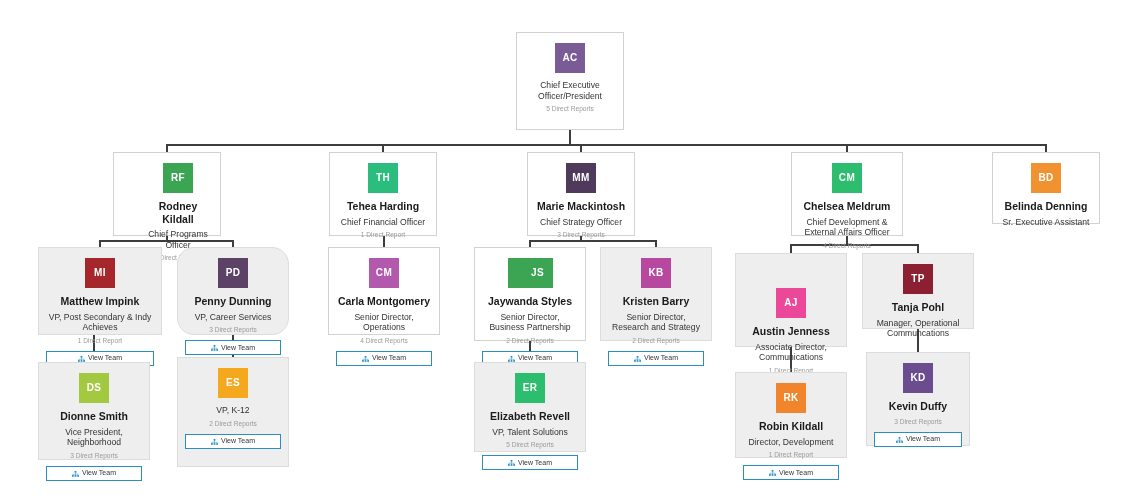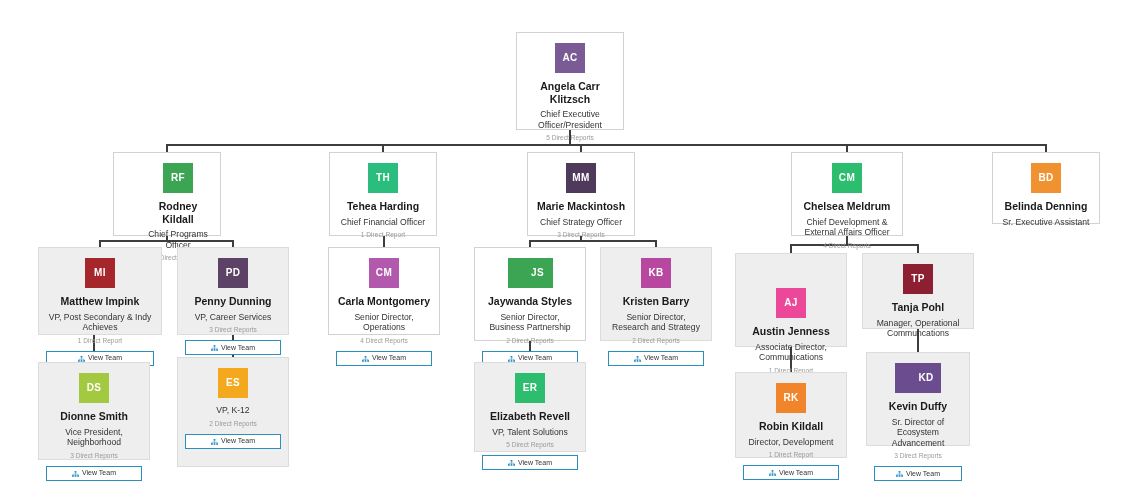--- a/index.html
+++ b/index.html
@@ -119,21 +119,20 @@
       <div style="position: absolute; left: 917px; top: 244px; width: 2px; height: 10px; background: rgb(61, 61, 61);"></div>
       <div style="position: absolute; left: 93px; top: 335px; width: 2px; height: 28px; background: rgb(61, 61, 61);"></div>
       <div style="position: absolute; left: 232px; top: 335px; width: 2px; height: 23px; background: rgb(61, 61, 61);"></div>
       <div style="position: absolute; left: 529px; top: 341px; width: 2px; height: 22px; background: rgb(61, 61, 61);"></div>
       <div style="position: absolute; left: 790px; top: 347px; width: 2px; height: 26px; background: rgb(61, 61, 61);"></div>
       <div style="position: absolute; left: 917px; top: 329px; width: 2px; height: 24px; background: rgb(61, 61, 61);"></div>
     </div>
   <div id="nodes-layer">
       <div class="node-card" style="left: 516px; top: 32px; width: 108px; height: 98px;">
         <div class="avatar" style="background: rgb(122, 91, 150);">AC</div>
-        <div class="person-name">Angela Carr Klitzsch</div>
         <div class="person-title">Chief Executive Officer/President</div>
         <div class="report-count">5 Direct Reports</div>
       </div>
       <div class="node-card" style="left: 113px; top: 152px; width: 108px; height: 84px; padding-left: 29px;">
         <div class="avatar" style="background: rgb(59, 165, 83);">RF</div>
         <div class="person-name">Rodney Kildall</div>
         <div class="person-title">Chief Programs Officer</div>
         <div class="report-count">4 Direct Reports</div>
       </div>
       <div class="node-card" style="left: 329px; top: 152px; width: 108px; height: 84px;">
@@ -172,21 +171,21 @@
               <rect x="9" y="7" width="3" height="3" fill="#2a8fc0"></rect>
               <line x1="6" y1="3" x2="6" y2="5.5" stroke="#2a8fc0" stroke-width="0.9"></line>
               <line x1="1.5" y1="5.5" x2="10.5" y2="5.5" stroke="#2a8fc0" stroke-width="0.9"></line>
               <line x1="1.5" y1="5.5" x2="1.5" y2="7" stroke="#2a8fc0" stroke-width="0.9"></line>
               <line x1="10.5" y1="5.5" x2="10.5" y2="7" stroke="#2a8fc0" stroke-width="0.9"></line>
               <line x1="6" y1="5.5" x2="6" y2="7" stroke="#2a8fc0" stroke-width="0.9"></line>
             </svg></span>
           <span class="view-team-label">View Team</span>
         </div>
       </div>
-      <div class="node-card shaded" style="left: 177px; top: 247px; width: 112px; height: 88px;">
+      <div class="node-card shaded" style="left: 177px; top: 247px; width: 112px; height: 88px; border-radius: 17px;">
         <div class="avatar" style="background: rgb(93, 66, 104);">PD</div>
         <div class="person-name">Penny Dunning</div>
         <div class="person-title">VP, Career Services</div>
         <div class="report-count">3 Direct Reports</div>
         <div class="view-team-btn">
           <span class="hier-icon"><svg viewBox="0 0 12 12" width="7" height="7">
               <rect x="4.5" y="0" width="3" height="3" fill="#2a8fc0"></rect>
               <rect x="0" y="7" width="3" height="3" fill="#2a8fc0"></rect>
               <rect x="4.5" y="7" width="3" height="3" fill="#2a8fc0"></rect>
               <rect x="9" y="7" width="3" height="3" fill="#2a8fc0"></rect>
@@ -357,23 +356,22 @@
               <line x1="6" y1="3" x2="6" y2="5.5" stroke="#2a8fc0" stroke-width="0.9"></line>
               <line x1="1.5" y1="5.5" x2="10.5" y2="5.5" stroke="#2a8fc0" stroke-width="0.9"></line>
               <line x1="1.5" y1="5.5" x2="1.5" y2="7" stroke="#2a8fc0" stroke-width="0.9"></line>
               <line x1="10.5" y1="5.5" x2="10.5" y2="7" stroke="#2a8fc0" stroke-width="0.9"></line>
               <line x1="6" y1="5.5" x2="6" y2="7" stroke="#2a8fc0" stroke-width="0.9"></line>
             </svg></span>
           <span class="view-team-label">View Team</span>
         </div>
       </div>
       <div class="node-card shaded" style="left: 866px; top: 352px; width: 104px; height: 94px;">
-        <div class="avatar" style="background: rgb(106, 76, 143); padding-left: 16px;">KD</div>
+        <div class="avatar" style="background: rgb(106, 76, 143);">KD</div>
         <div class="person-name">Kevin Duffy</div>
-        <div class="person-title">Sr. Director of Ecosystem Advancement</div>
         <div class="report-count">3 Direct Reports</div>
         <div class="view-team-btn">
           <span class="hier-icon"><svg viewBox="0 0 12 12" width="7" height="7">
               <rect x="4.5" y="0" width="3" height="3" fill="#2a8fc0"></rect>
               <rect x="0" y="7" width="3" height="3" fill="#2a8fc0"></rect>
               <rect x="4.5" y="7" width="3" height="3" fill="#2a8fc0"></rect>
               <rect x="9" y="7" width="3" height="3" fill="#2a8fc0"></rect>
               <line x1="6" y1="3" x2="6" y2="5.5" stroke="#2a8fc0" stroke-width="0.9"></line>
               <line x1="1.5" y1="5.5" x2="10.5" y2="5.5" stroke="#2a8fc0" stroke-width="0.9"></line>
               <line x1="1.5" y1="5.5" x2="1.5" y2="7" stroke="#2a8fc0" stroke-width="0.9"></line>

